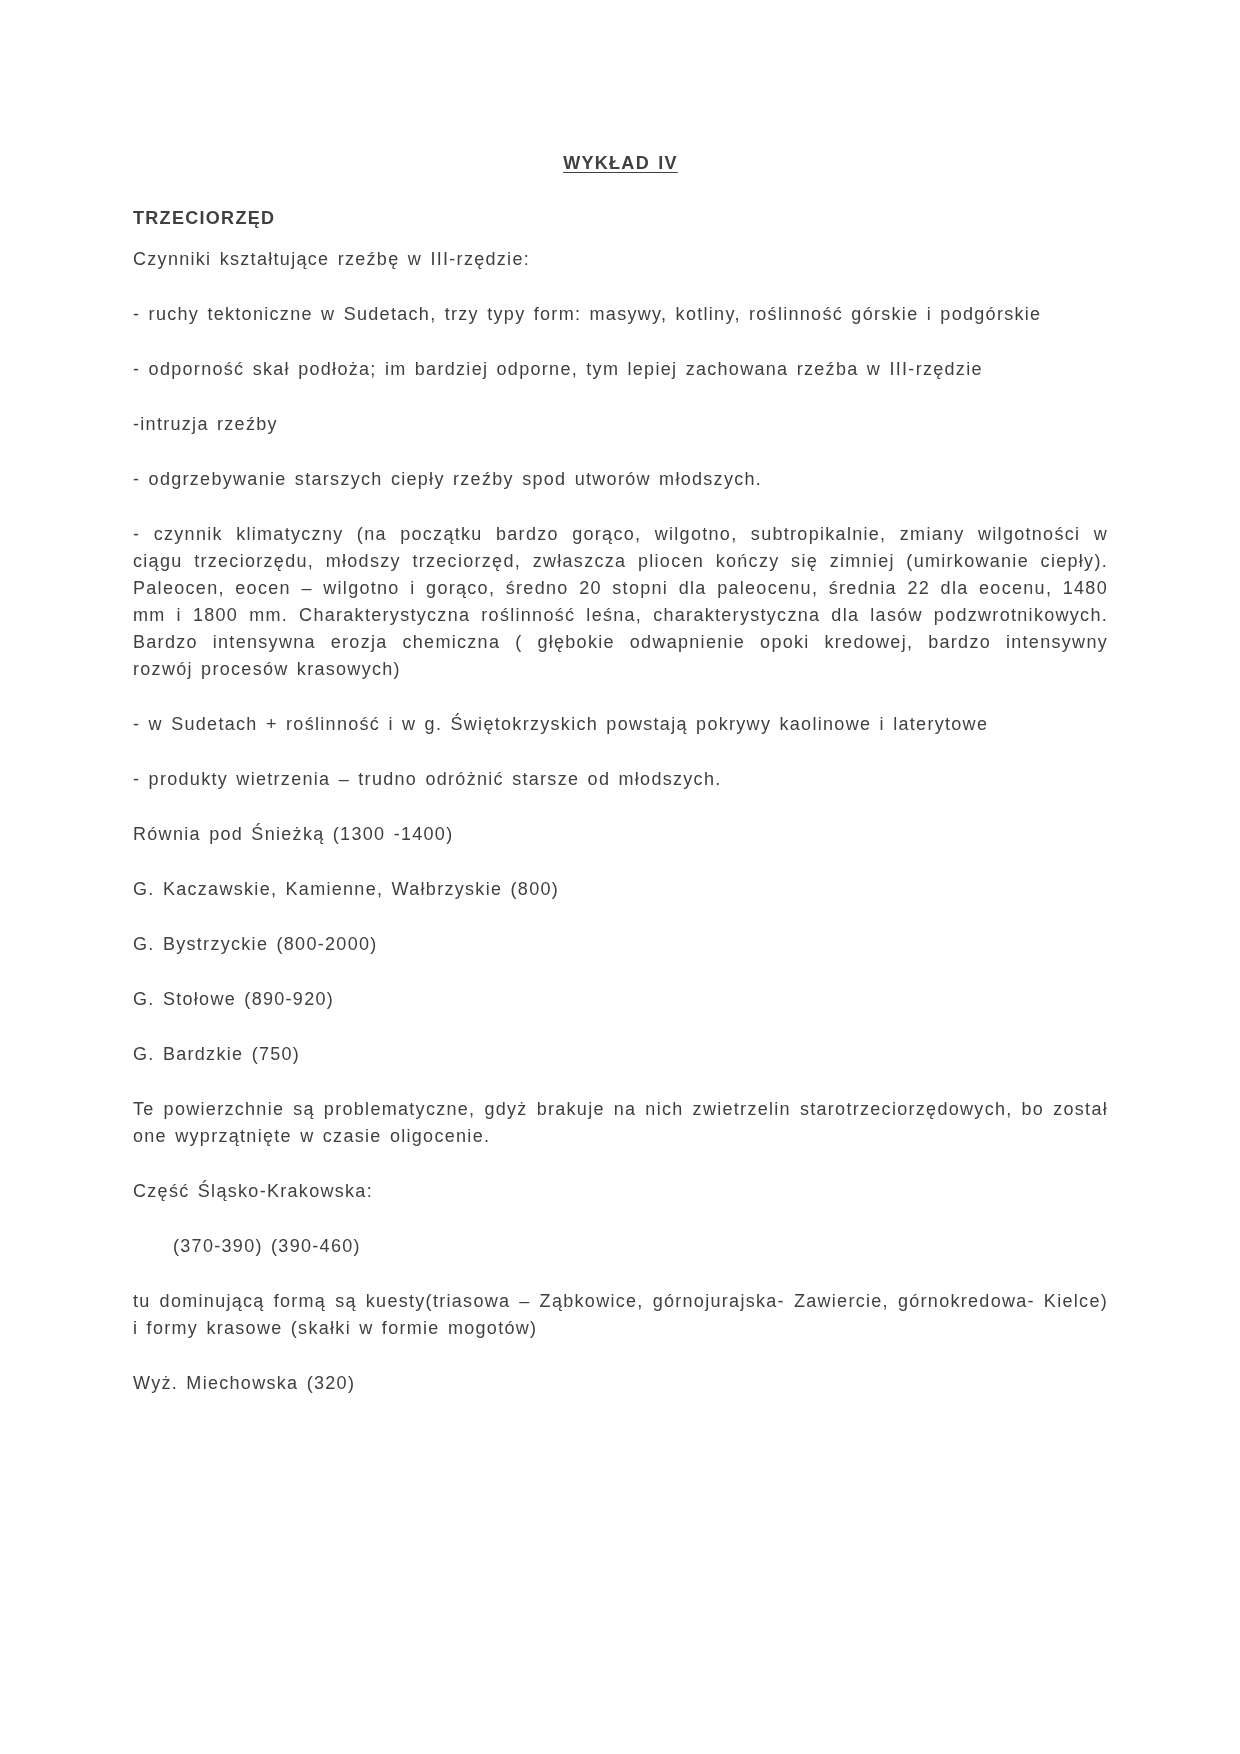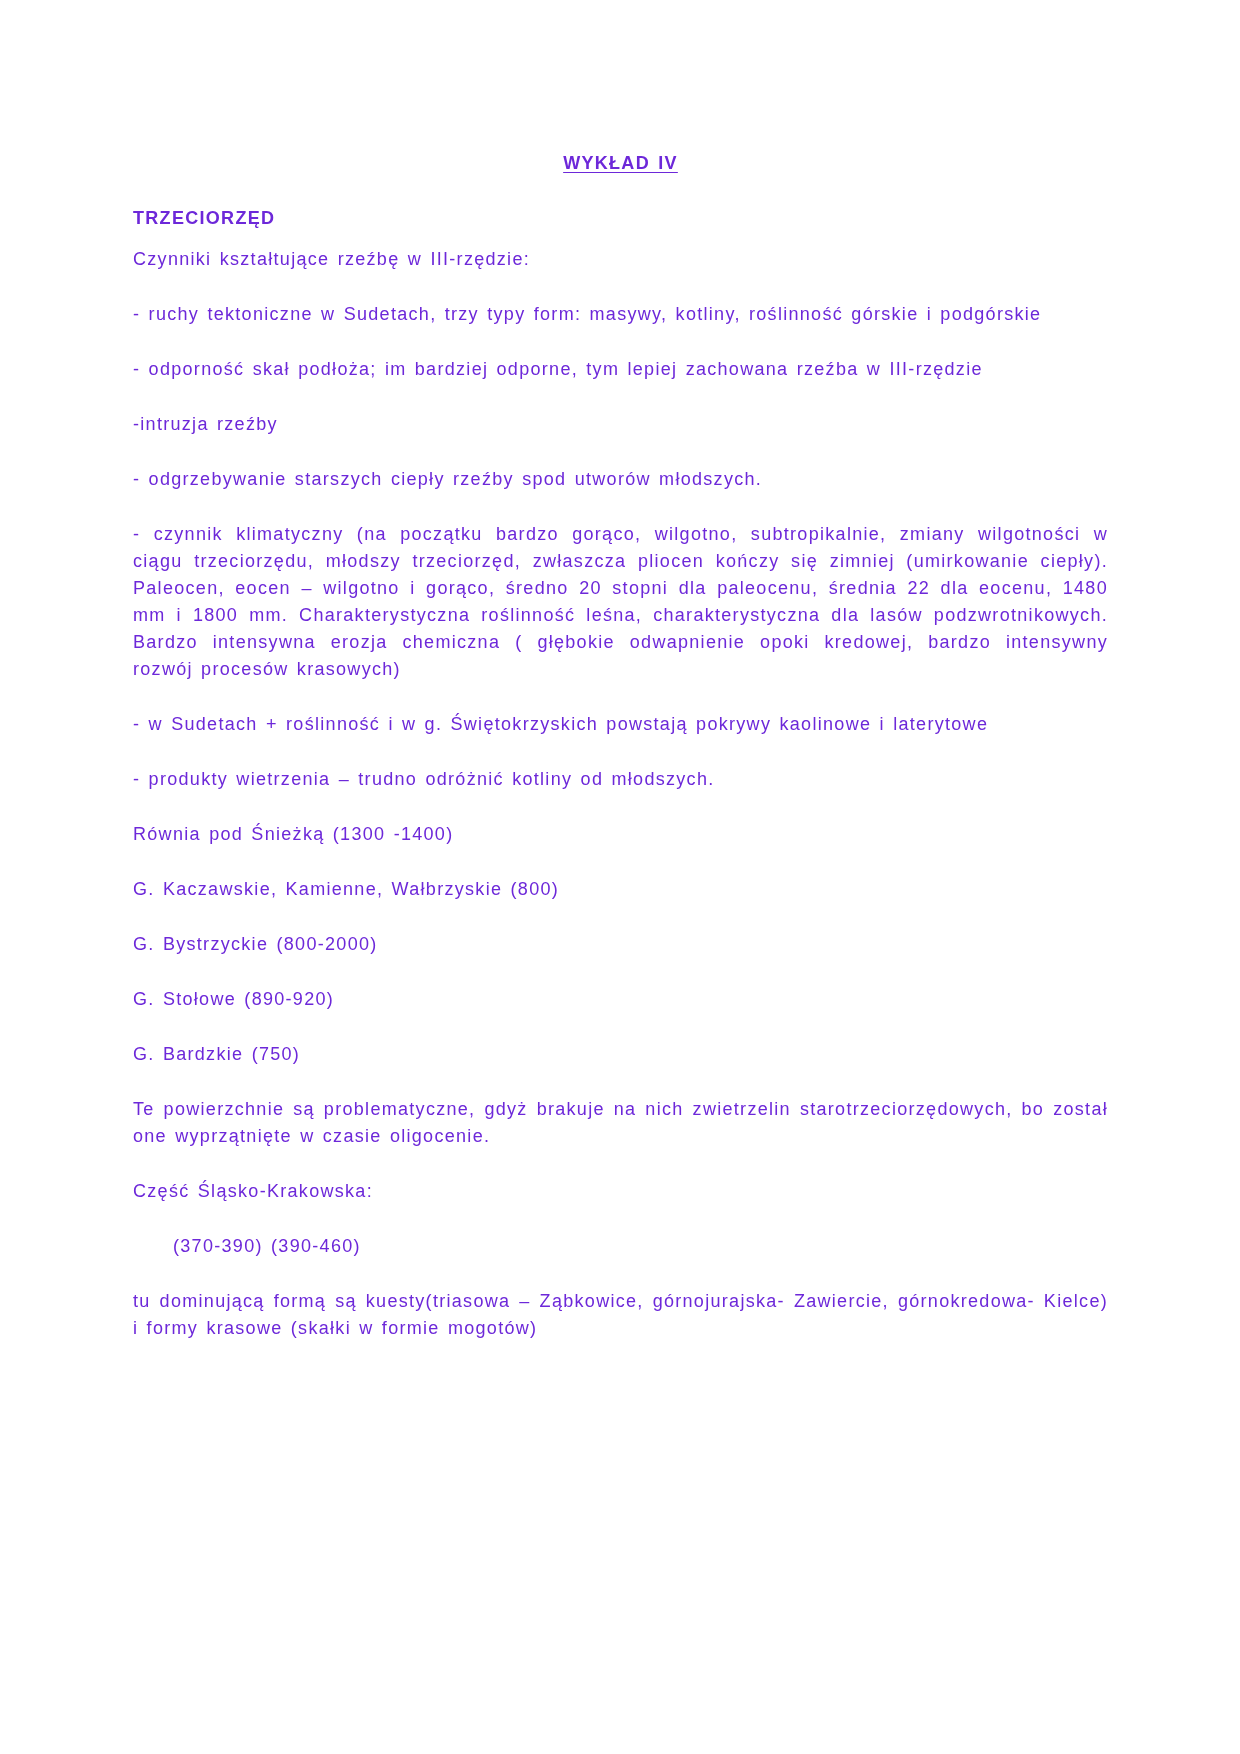--- a/index.html
+++ b/index.html
@@ -7,21 +7,21 @@
     padding: 0;
     background: #ffffff;
   }
   .page {
     position: relative;
     width: 1240px;
     height: 1754px;
     background: #ffffff;
     overflow: hidden;
     font-family: "Liberation Sans", "DejaVu Sans", sans-serif;
-    color: #6d28d9;
+    color: #404040;
   }
   .doc-content {
     padding: 150px 132px 60px 133px;
     font-size: 18px;
     line-height: 27px;
     letter-spacing: 1.3px;
     word-spacing: 2px;
   }
   .doc-title {
     text-align: center;
@@ -53,24 +53,25 @@
   <div class="doc-content">
     <p class="doc-title">WYKŁAD IV</p>
     <p class="doc-heading">TRZECIORZĘD</p>
     <p class="doc-par">Czynniki kształtujące rzeźbę w III-rzędzie:</p>
     <p class="doc-par">- ruchy tektoniczne w Sudetach, trzy typy form: masywy, kotliny, roślinność górskie i podgórskie</p>
     <p class="doc-par">- odporność skał podłoża; im bardziej odporne, tym lepiej zachowana rzeźba w III-rzędzie</p>
     <p class="doc-par">-intruzja rzeźby</p>
     <p class="doc-par">- odgrzebywanie starszych ciepły rzeźby spod utworów młodszych.</p>
     <p class="doc-par">- czynnik klimatyczny (na początku bardzo gorąco, wilgotno, subtropikalnie, zmiany wilgotności w ciągu trzeciorzędu, młodszy trzeciorzęd, zwłaszcza pliocen kończy się zimniej (umirkowanie ciepły). Paleocen, eocen – wilgotno i gorąco, średno 20 stopni dla paleocenu, średnia 22 dla eocenu, 1480 mm i 1800 mm. Charakterystyczna roślinność leśna, charakterystyczna dla lasów podzwrotnikowych. Bardzo intensywna erozja chemiczna ( głębokie odwapnienie opoki kredowej, bardzo intensywny rozwój procesów krasowych)</p>
     <p class="doc-par">- w Sudetach + roślinność i w g. Świętokrzyskich powstają pokrywy kaolinowe i laterytowe</p>
-    <p class="doc-par">- produkty wietrzenia – trudno odróżnić kotliny od młodszych.</p>
+    <p class="doc-par">- produkty wietrzenia – trudno odróżnić starsze od młodszych.</p>
     <p class="doc-par">Równia pod Śnieżką (1300 -1400)</p>
     <p class="doc-par">G. Kaczawskie, Kamienne, Wałbrzyskie (800)</p>
     <p class="doc-par">G. Bystrzyckie (800-2000)</p>
     <p class="doc-par">G. Stołowe (890-920)</p>
     <p class="doc-par">G. Bardzkie (750)</p>
     <p class="doc-par">Te powierzchnie są problematyczne, gdyż brakuje na nich zwietrzelin starotrzeciorzędowych, bo został one wyprzątnięte w czasie  oligocenie.</p>
     <p class="doc-par">Część Śląsko-Krakowska:</p>
     <p class="doc-par indent">(370-390) (390-460)</p>
     <p class="doc-par">tu dominującą formą są kuesty(triasowa – Ząbkowice, górnojurajska- Zawiercie, górnokredowa- Kielce) i formy krasowe (skałki w formie mogotów)</p>
+    <p class="doc-par">Wyż. Miechowska (320)</p>
   </div>
 </div>
 
 </body></html>

